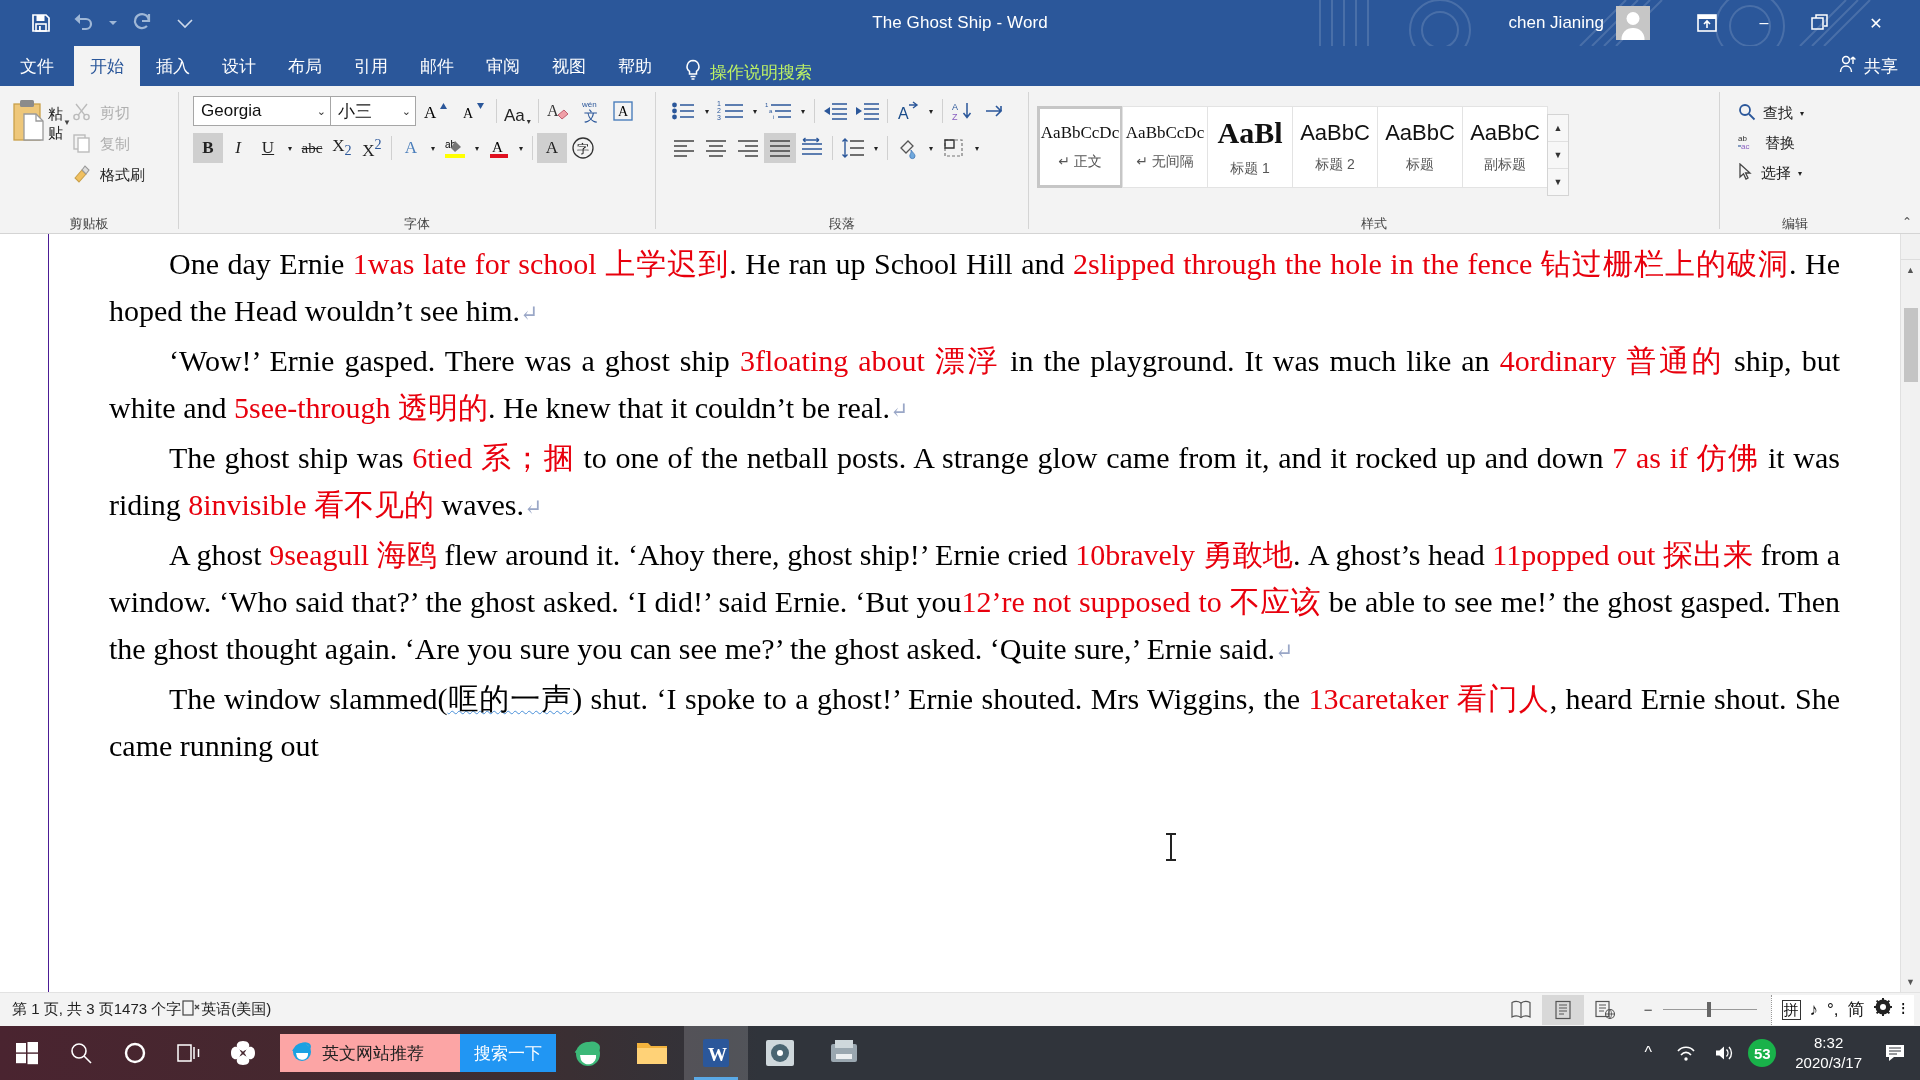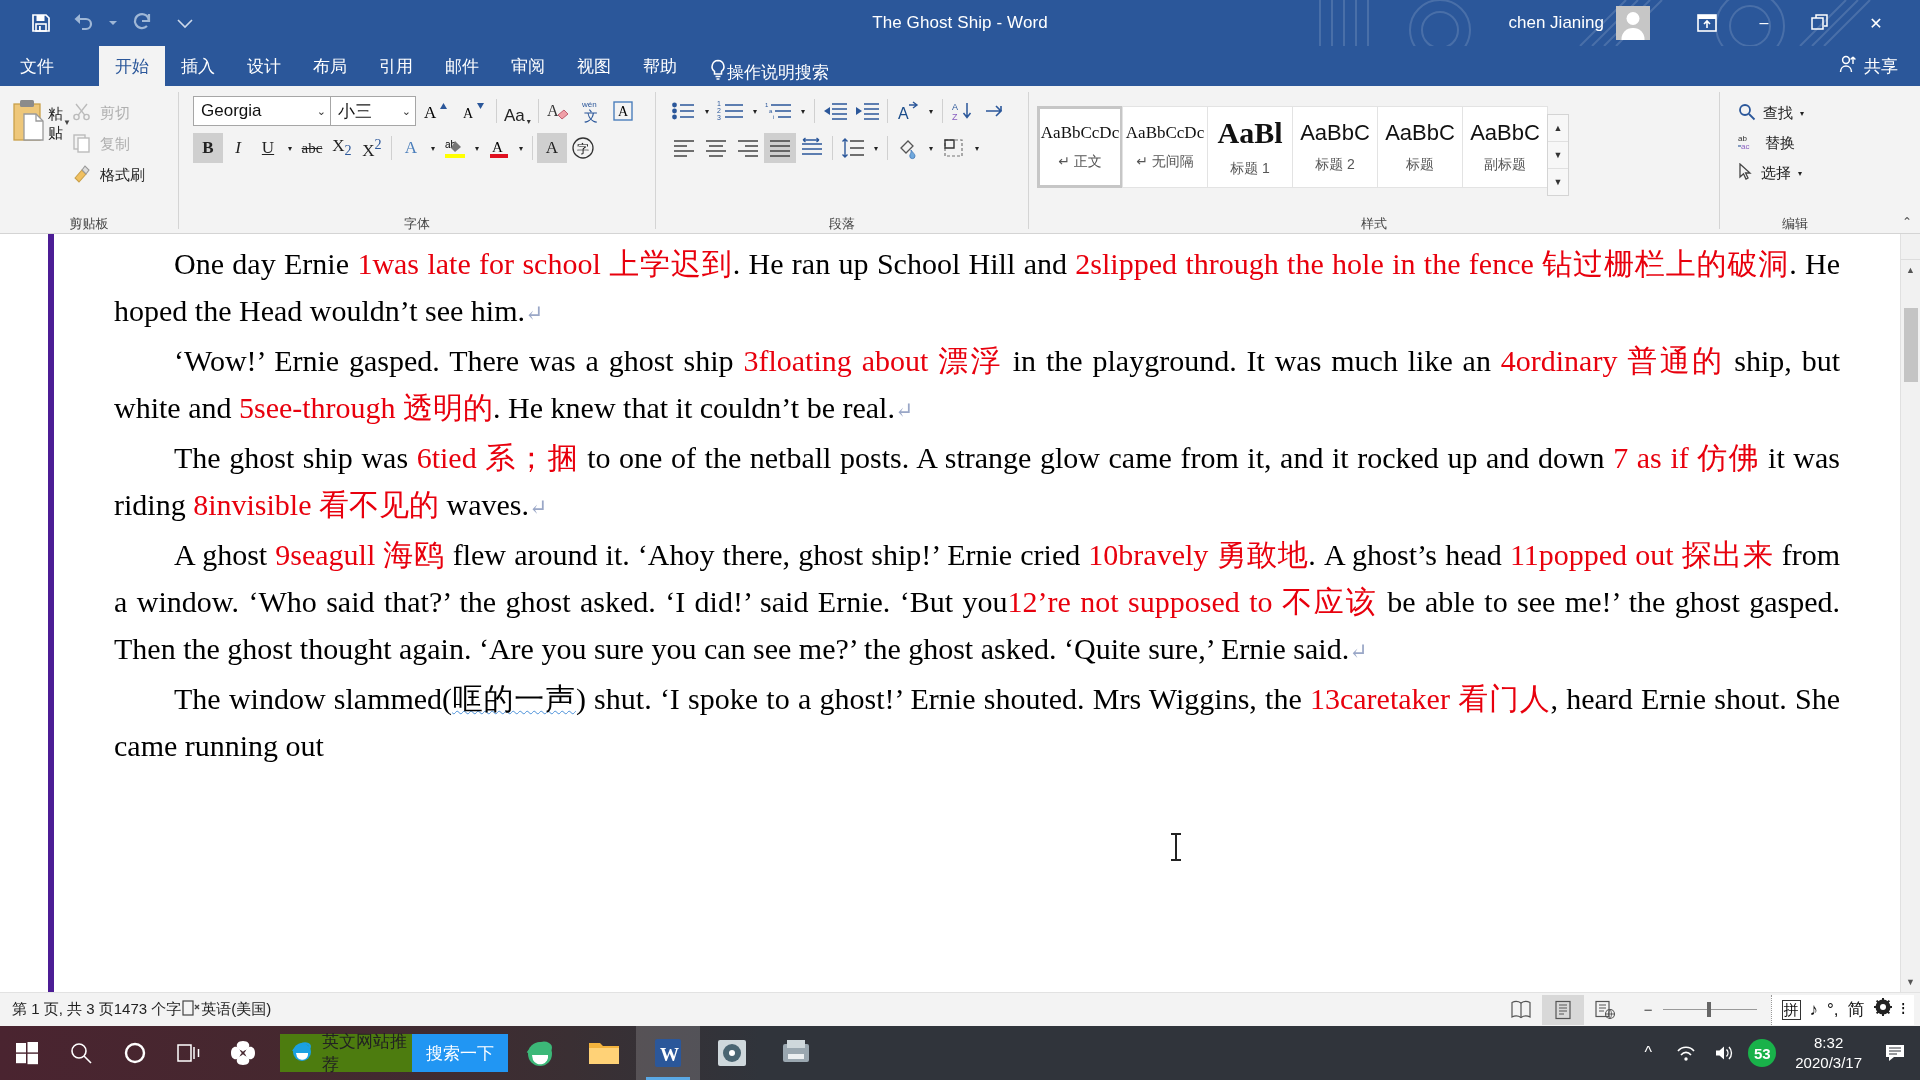--- a/index.html
+++ b/index.html
@@ -55,23 +55,23 @@
 
   
   .tabrow {
     height: 40px; background: #2b579a; display: flex; align-items: flex-end;
     flex: 0 0 40px; position: relative;
   }
   .tab {
     color: #fff; font-size: 17px; padding: 0 16px; height: 40px;
     display: flex; align-items: center; white-space: nowrap;
   }
-  .tab.active { background: #f3f3f3; color: #2b579a; margin-left: 25px; }
+  .tab.active { background: #f3f3f3; color: #2b579a; }
   .tab.file { padding: 0 20px; }
-  .tellme { display: flex; align-items: center; color: #ffffff; font-size: 17px; padding-left: 16px; }
+  .tellme { display: flex; align-items: center; gap: 8px; color: #bef264; font-size: 17px; padding-left: 16px; }
   .share {
     margin-left: auto; color:#fff; font-size: 17px; display:flex; align-items:center;
     gap: 6px; padding-right: 22px; height: 40px;
   }
 
   
   .ribbon {
     height: 148px; background: #f3f3f3; border-bottom: 1px solid #d4d4d4;
     display: flex; flex: 0 0 148px; position: relative; font-size: 12px;
   }
@@ -148,21 +148,21 @@
   .collapse-ribbon {
     position:absolute; right: 8px; bottom: 4px; font-size: 12px; color:#555;
   }
 
   
   .docarea {
     flex: 1; background: #ffffff; position: relative; display: flex; overflow: hidden;
   }
   .page {
     flex: 1; background:#fff; position: relative; overflow: hidden;
-    border-left: 6px solid #4c1d95;
+    border-left: 1px solid #4c1d95;
   }
   .doc-left-margin { width: 48px; background:#fff; }
   .doc-text {
     font-family: "Liberation Serif", "DejaVu Serif", serif;
     font-size: 30px; line-height: 47px; color: #000;
     padding: 6px 60px 0 60px; text-align: justify;
     -webkit-hyphens: none; hyphens: none;
   }
   .doc-text p { text-indent: 2em; margin: 0; }
   .rd { color: #e8000d; }
@@ -215,21 +215,21 @@
   }
   .tb-left-tint {
     position:absolute; left:0; top:0; width: 760px; height:54px;
     background: linear-gradient(90deg,#4a2430 0%, #45282f 40%, #3a2f33 75%, #30343b 100%);
   }
   .tb-item {
     width: 54px; height: 54px; display:flex; align-items:center; justify-content:center;
     color:#fff; position: relative; z-index: 2;
   }
   .tb-search {
-    width: 228px; height: 38px; background:#4d7c0f; display:flex; align-items:center;
+    width: 276px; height: 38px; background:#fca5a5; display:flex; align-items:center;
     margin-left: 10px; z-index: 2; position: relative;
   }
   .tb-search .ie { margin: 0 8px 0 10px; }
   .tb-search .ph { flex:1; font-size: 17px; color:#222; }
   .tb-search .go {
     background:#2196f3; color:#fff; height:38px; padding: 0 14px;
     display:flex; align-items:center; font-size: 17px;
   }
   .tb-app {
     width: 64px; height: 54px; display:flex; align-items:center; justify-content:center;

